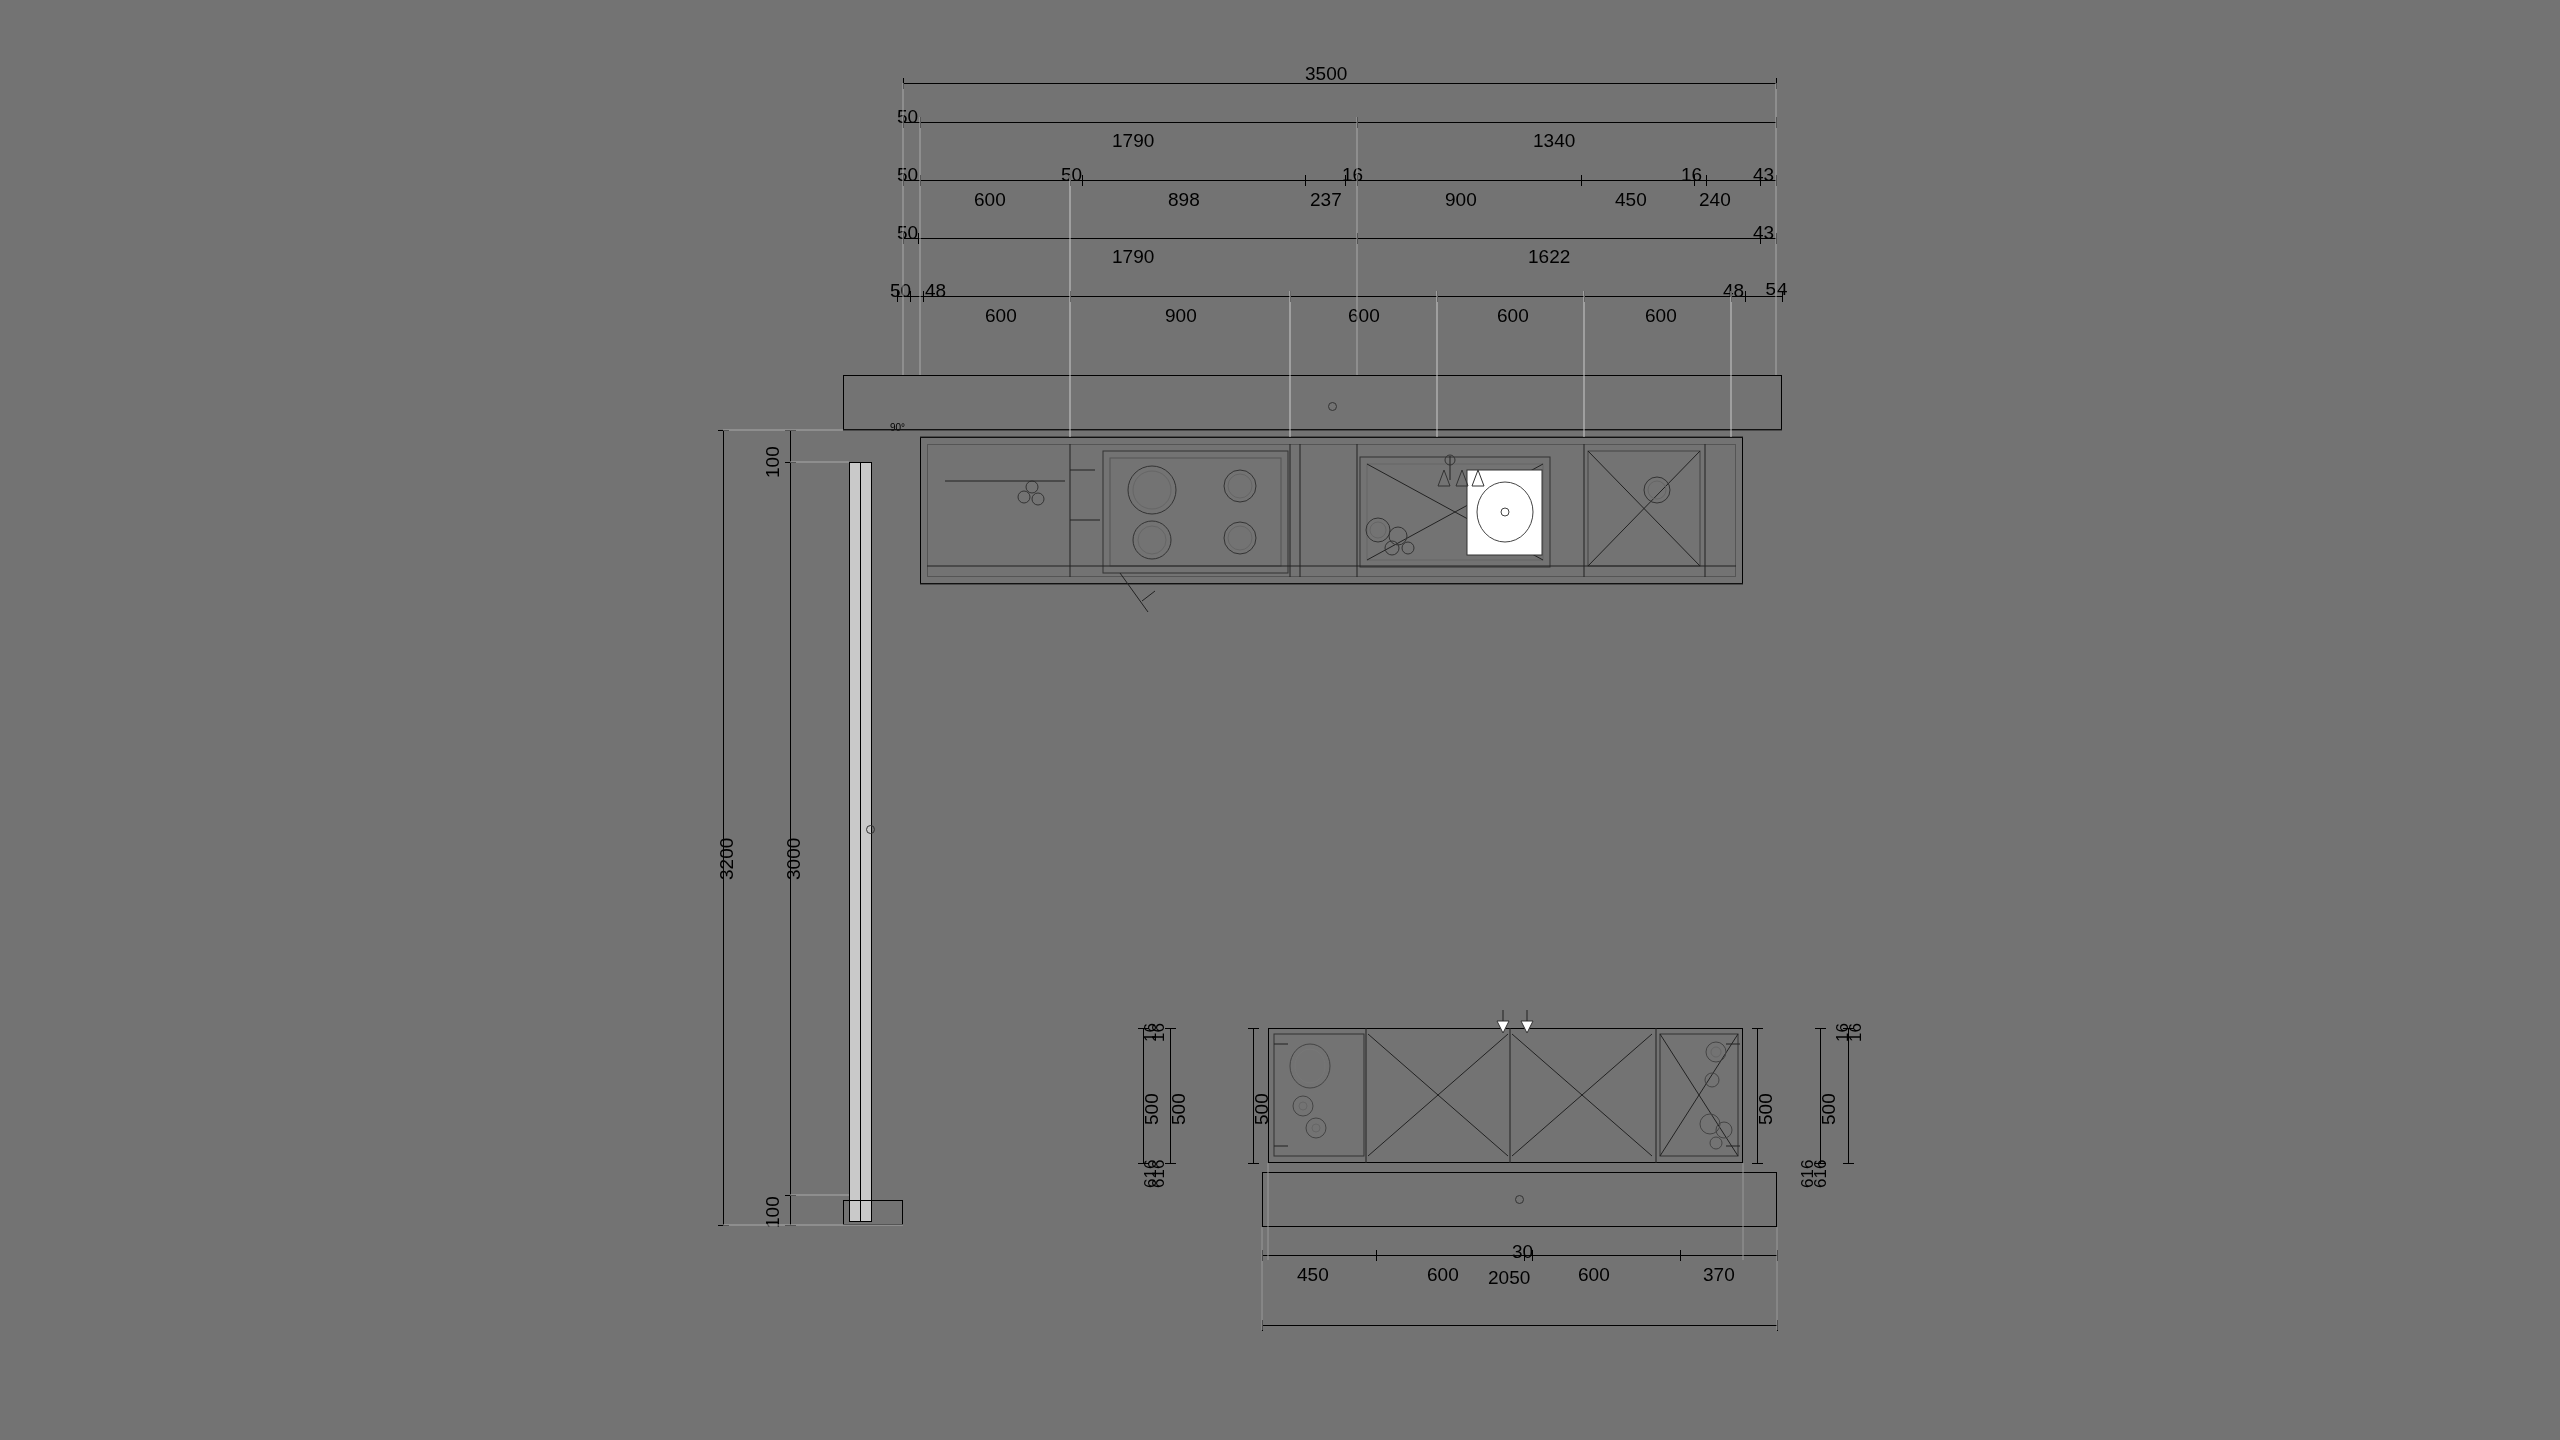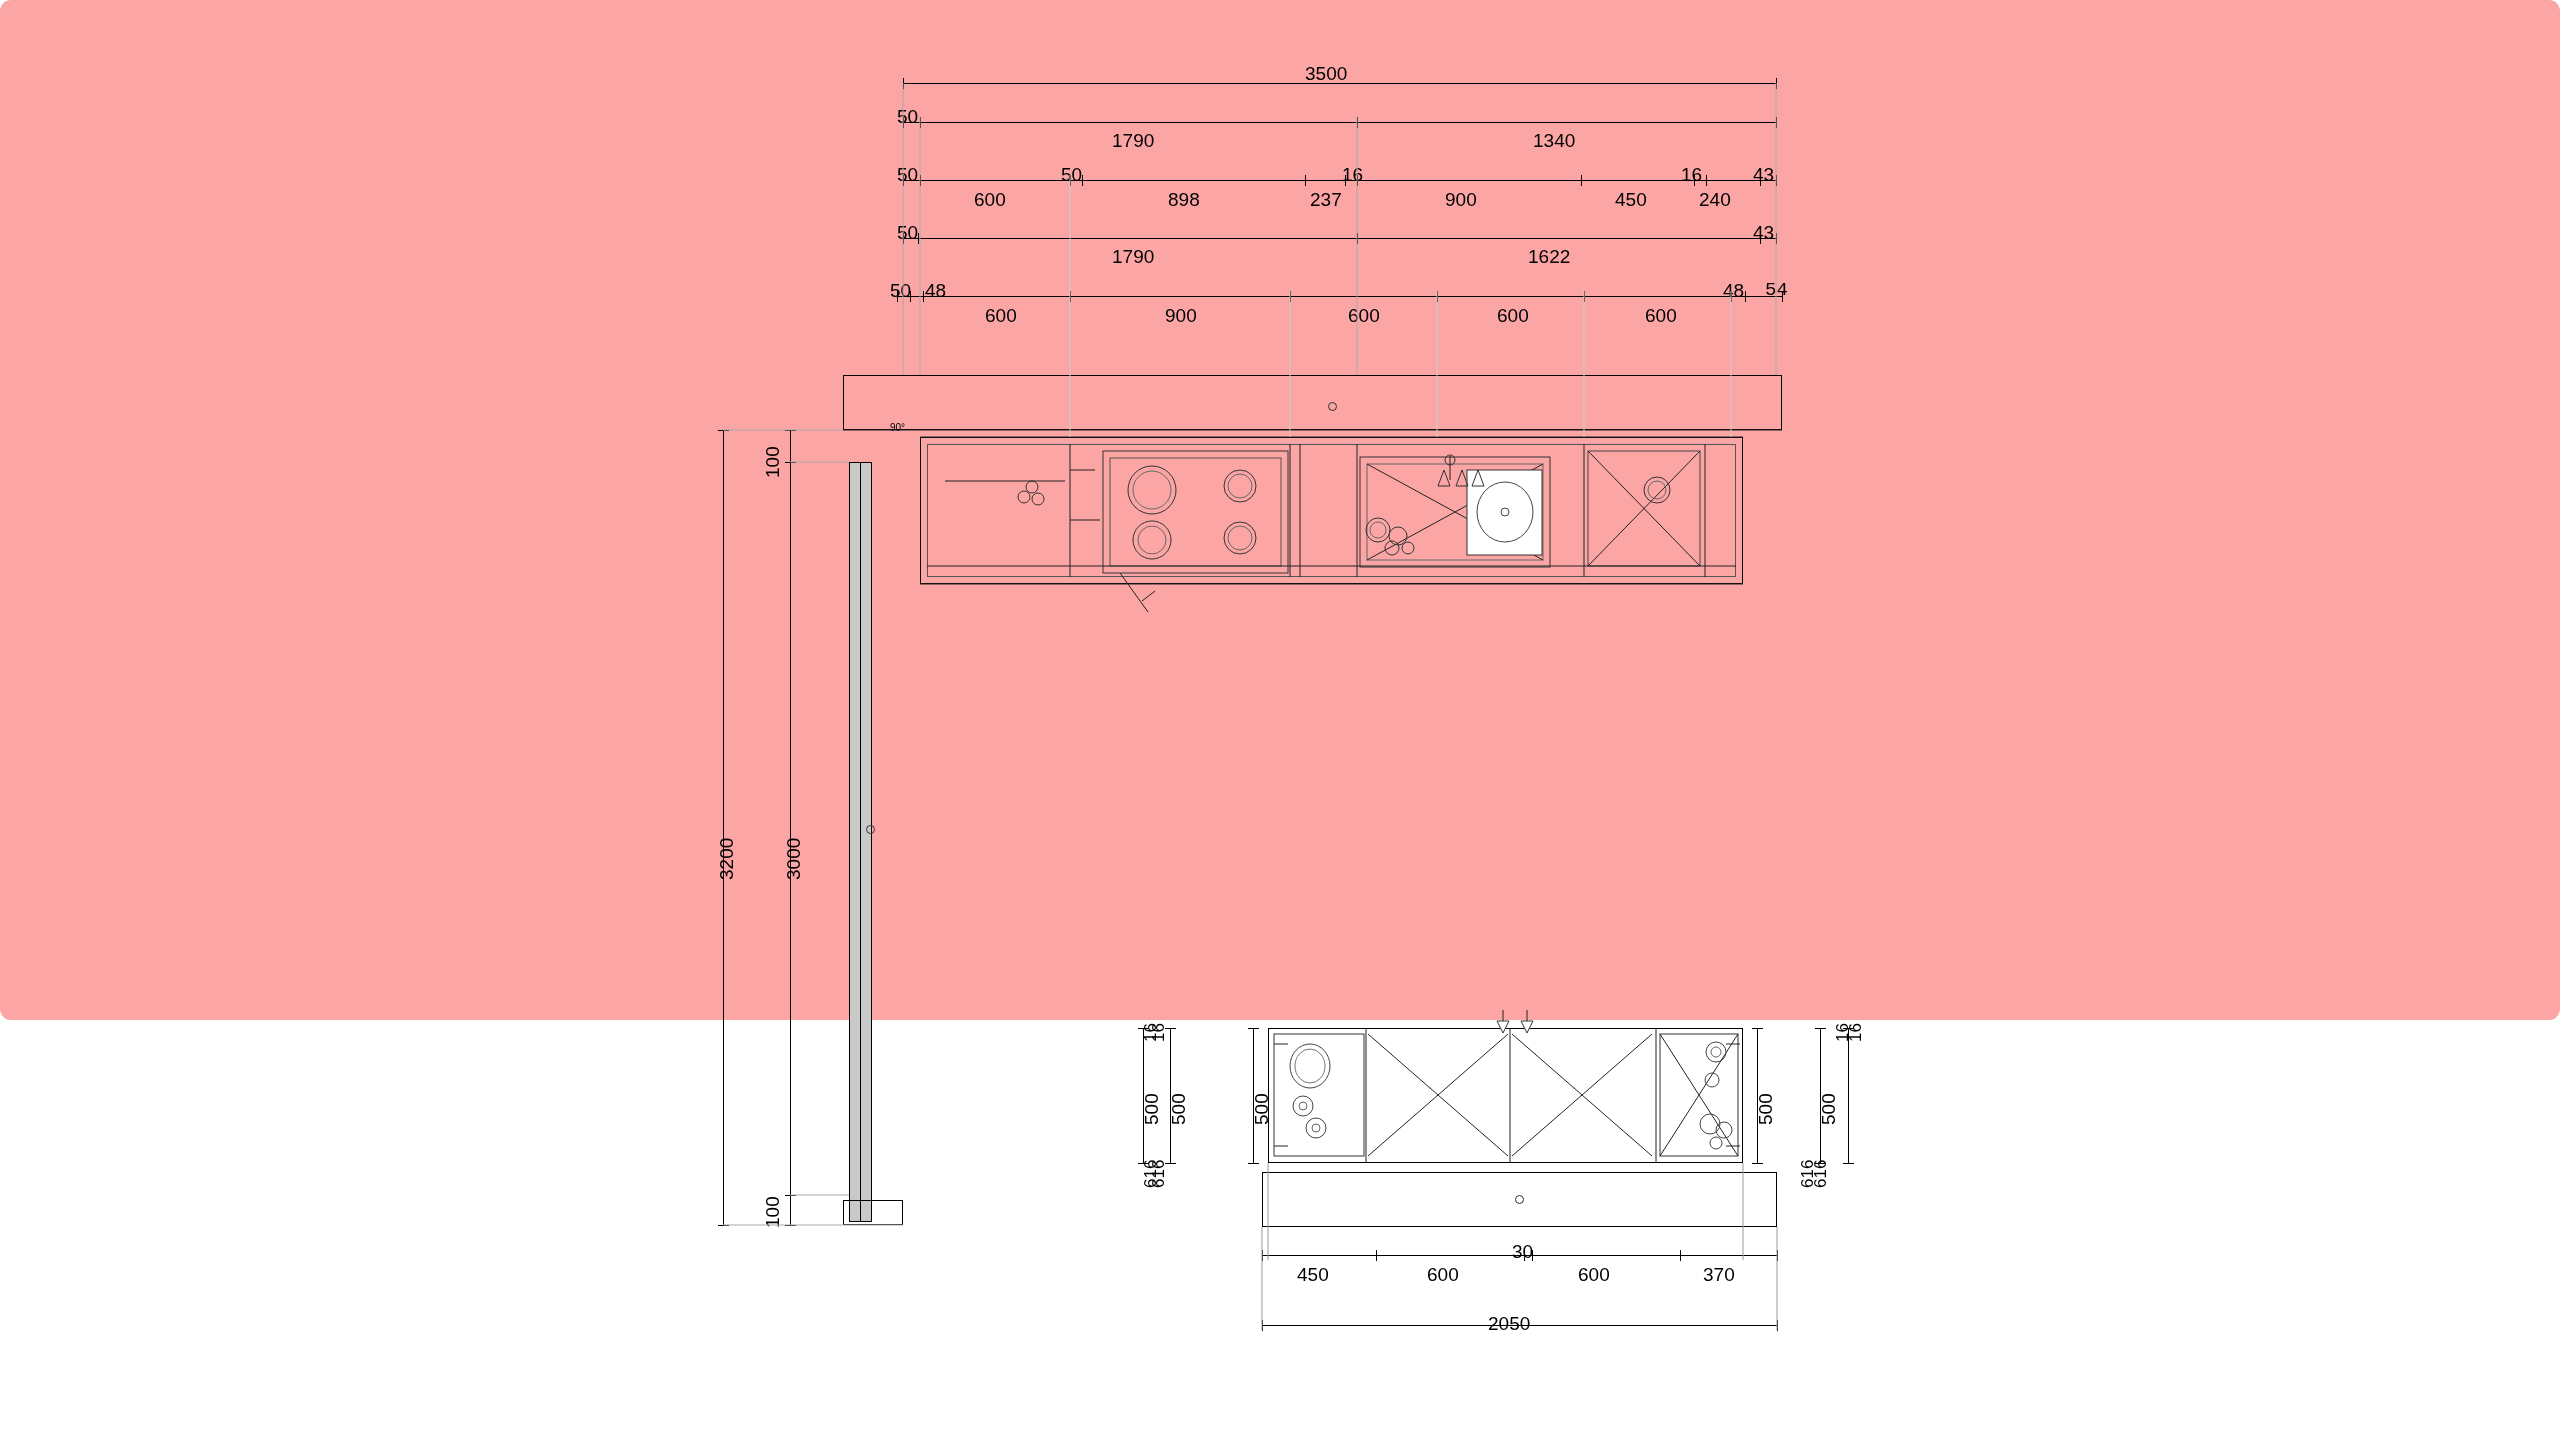--- a/index.html
+++ b/index.html
@@ -9,23 +9,22 @@
   }
   body {
     width: 2560px;
     height: 1440px;
     font-family: "Liberation Sans", sans-serif;
     overflow: hidden;
   }
   #sheet {
     position: relative;
     width: 2560px;
-    height: 1020px;
-    background: #fca5a5;
-    border-radius: 11px;
+    height: 1440px;
+    background: #737373;
   }
   .lbl {
     position: absolute;
     font-size: 19px;
     color: #000000;
     white-space: nowrap;
     line-height: 1;
   }
   .lbl.vert {
     transform-origin: left top;
@@ -232,21 +231,21 @@
   <div class="tickv" style="left:1777px; top:1250px;"></div>
   <div class="lbl" style="left:1297px; top:1265px;">450</div>
   <div class="lbl" style="left:1427px; top:1265px;">600</div>
   <div class="lbl" style="left:1512px; top:1242px;">30</div>
   <div class="lbl" style="left:1578px; top:1265px;">600</div>
   <div class="lbl" style="left:1703px; top:1265px;">370</div>
 
   <div class="ln h" style="left:1262px; top:1325px; width:515px;"></div>
   <div class="tickv" style="left:1262px; top:1320px;"></div>
   <div class="tickv" style="left:1777px; top:1320px;"></div>
-  <div class="lbl" style="left:1488px; top:1314px;">2050</div>
+  <div class="lbl" style="left:1488px; top:1268px;">2050</div>
 
   <svg class="ov" viewBox="0 0 2560 1440">
     <g stroke="#222" fill="none" stroke-width="1">
 
       <line x1="843" y1="430" x2="1782" y2="430"></line>
       <line x1="920" y1="437" x2="1743" y2="437"></line>
 
       <line x1="1070" y1="444" x2="1070" y2="577"></line>
       <line x1="1290" y1="444" x2="1290" y2="577"></line>
       <line x1="1300" y1="444" x2="1300" y2="577"></line>

